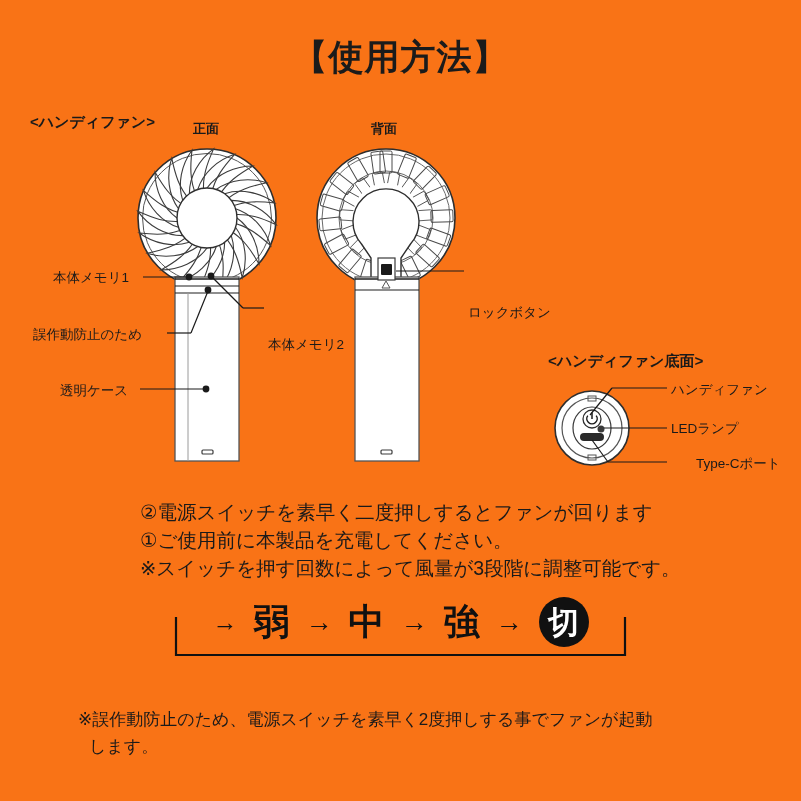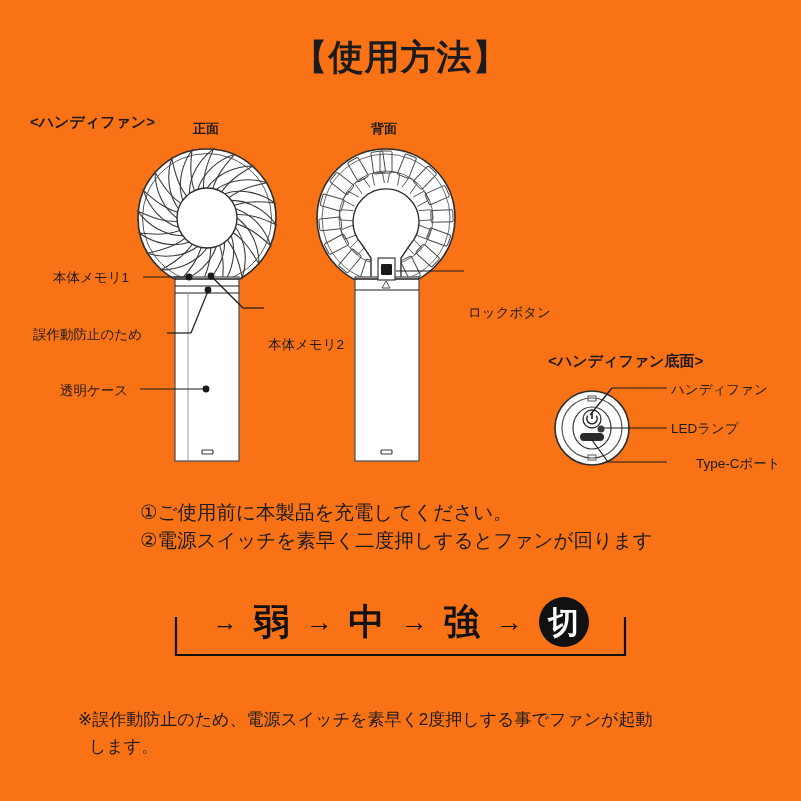--- a/index.html
+++ b/index.html
@@ -410,22 +410,23 @@
 
   <div class="abs callout" id="lbl-lock">ロックボタン</div>
 
   <div class="abs callout" id="lbl-power">ハンディファン</div>
 
   <div class="abs callout" id="lbl-led">LEDランプ</div>
 
   <div class="abs callout" id="lbl-typec">Type-Cポート</div>
 
   <div class="abs" id="instructions">
+    <div class="line">②電源スイッチを素早く二度押しするとファンが回ります</div>
     <div class="line">①ご使用前に本製品を充電してください。</div>
-    <div class="line">②電源スイッチを素早く二度押しするとファンが回ります</div>
+    <div class="line">※スイッチを押す回数によって風量が3段階に調整可能です。</div>
   </div>
 
   <div class="abs" id="cycle-row">
     <div id="cycle-items">
       <span class="cycle-arrow lead">→</span>
       <span class="cycle-step">弱</span>
       <span class="cycle-arrow">→</span>
       <span class="cycle-step">中</span>
       <span class="cycle-arrow">→</span>
       <span class="cycle-step">強</span>

